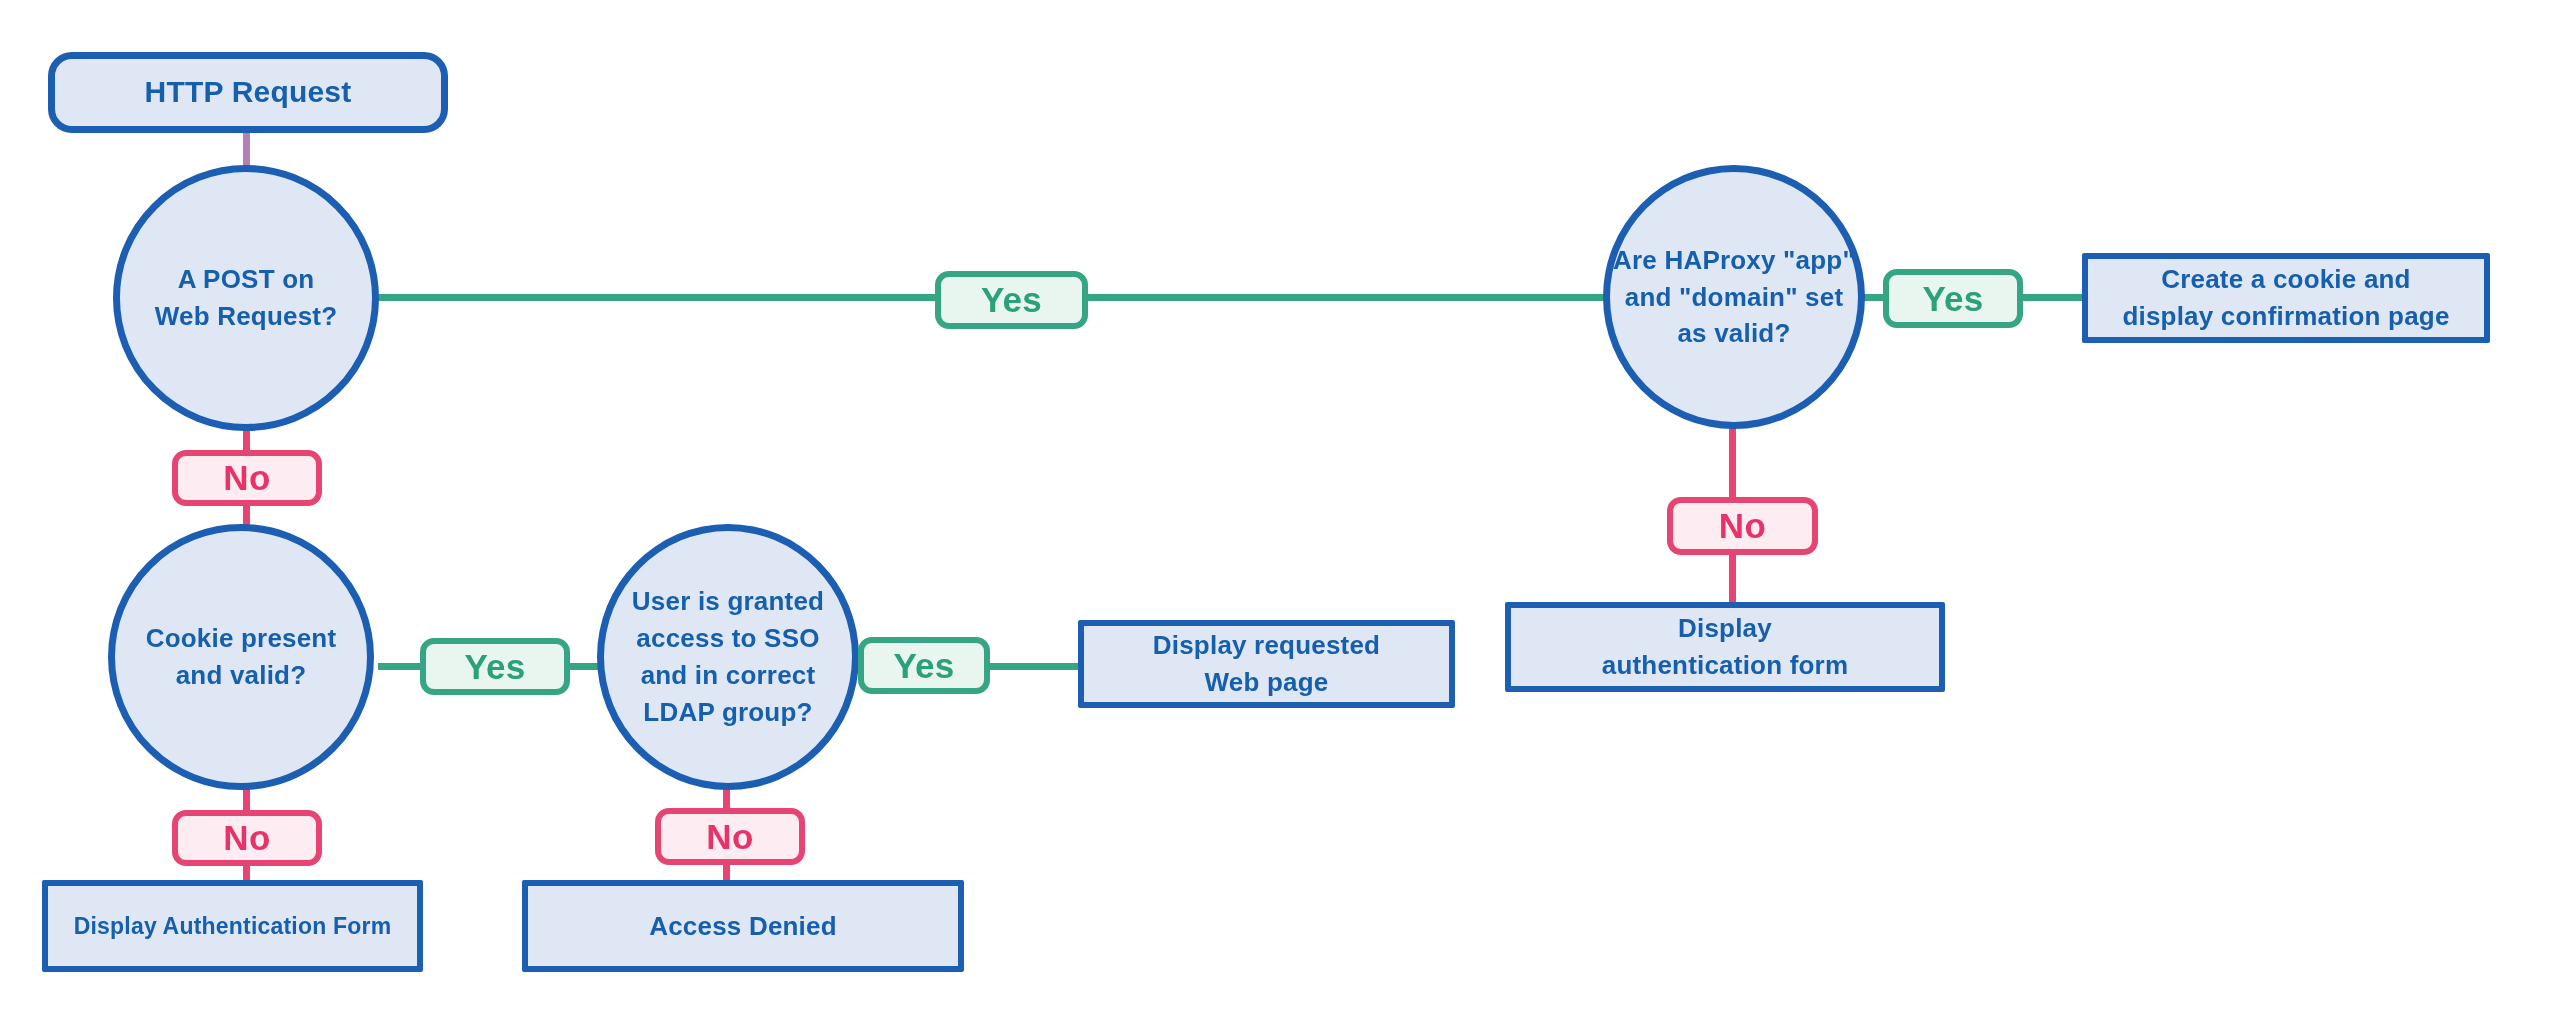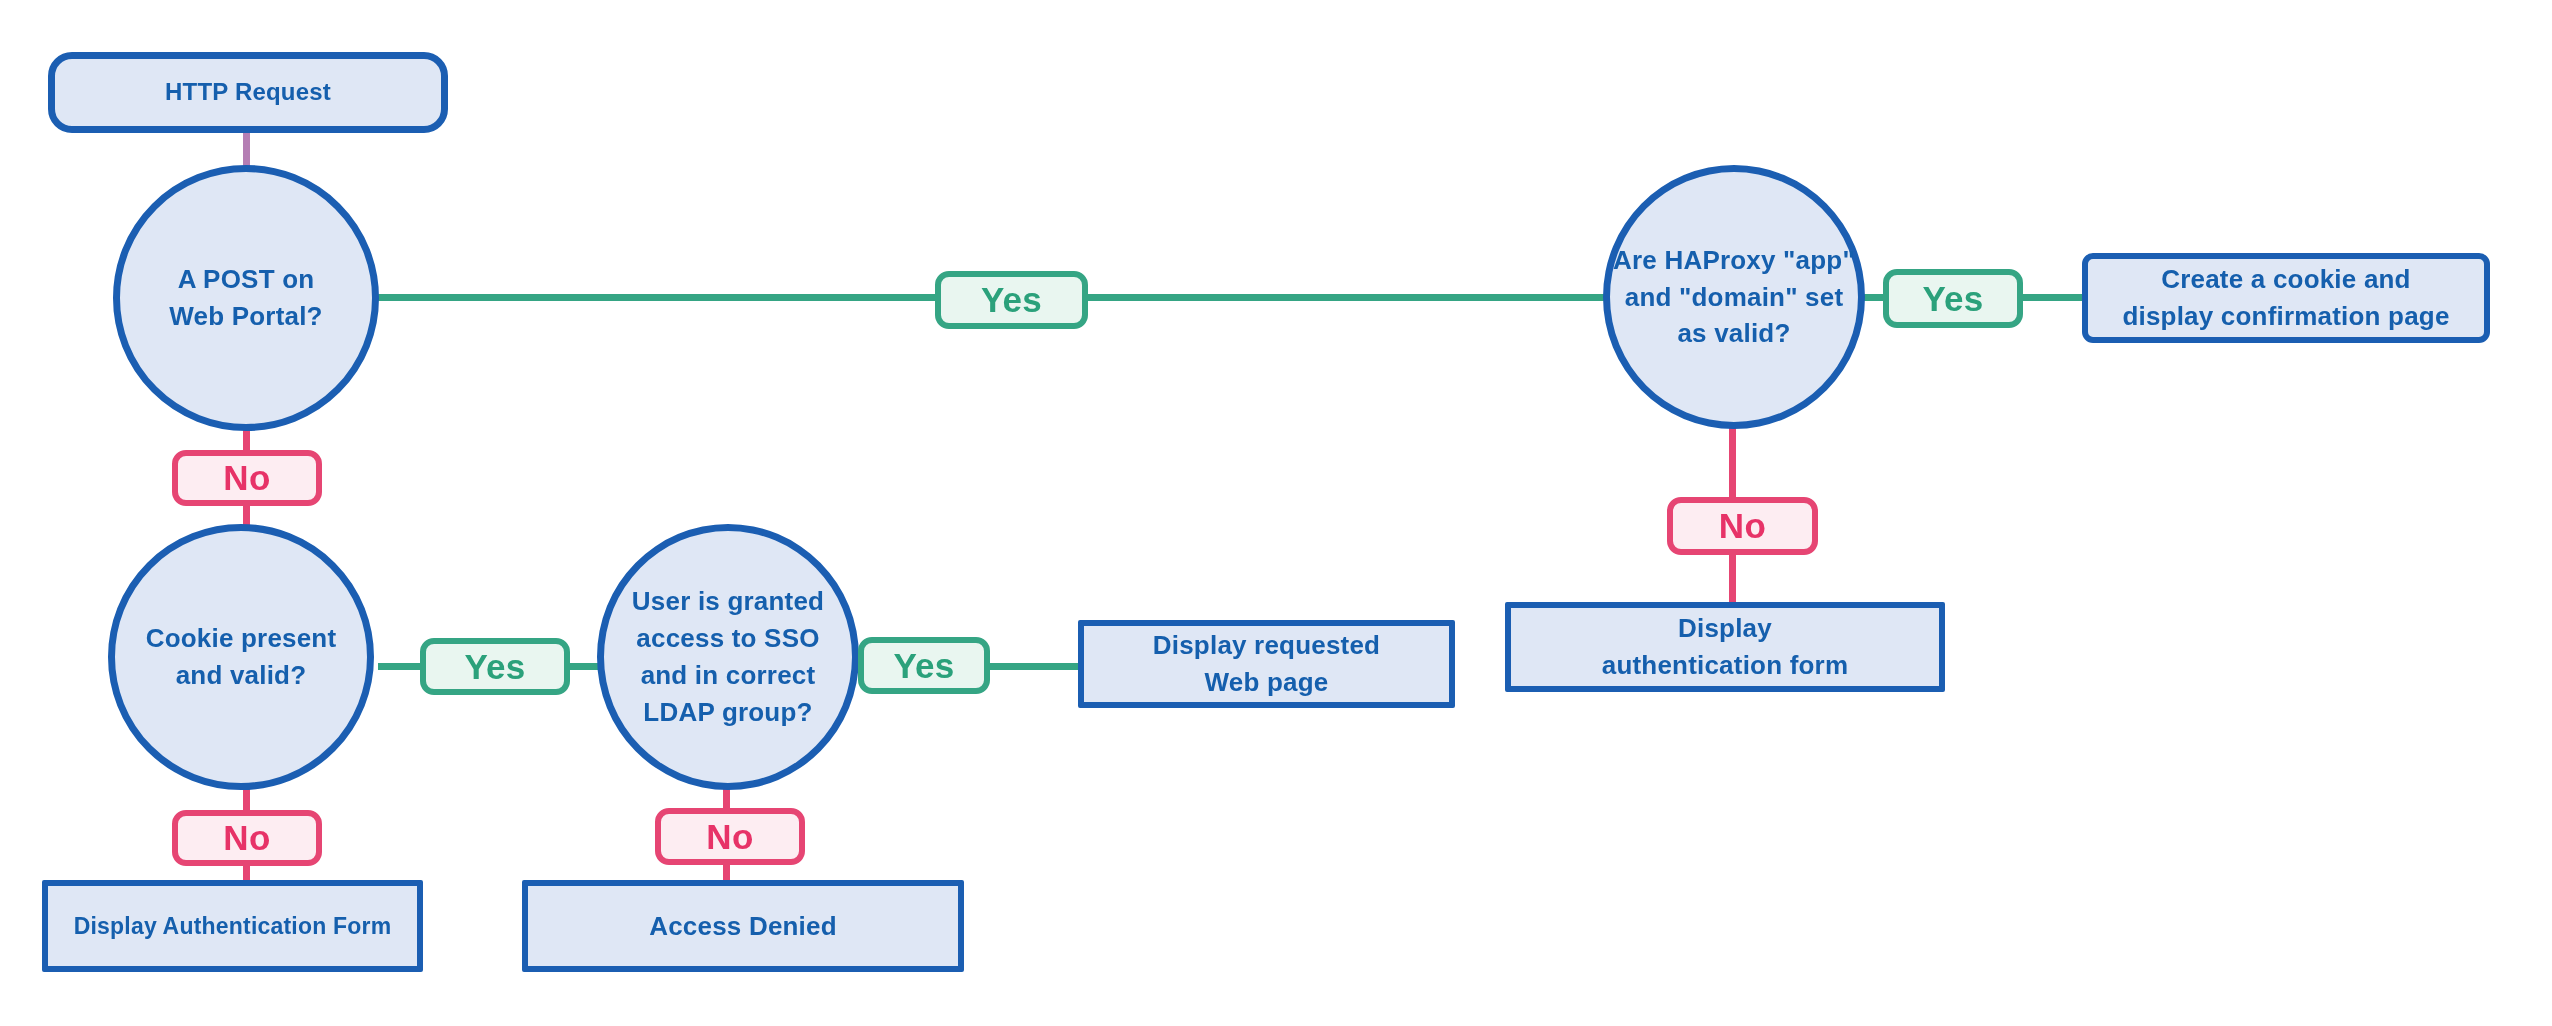--- a/index.html
+++ b/index.html
@@ -45,21 +45,21 @@
     font-weight:bold;
   }
   .node.circle{border-radius:50%;}
   .node.rounded{border-radius:24px;}
   .node.box{border-radius:2px;border-width:6px;}
   .label{
     white-space:pre-line;
     line-height:1.42;
     letter-spacing:0.2px;
   }
-  .fs-start{font-size:24px;}
+  .fs-start{font-size:30px;}
   .fs-circle{font-size:26px;}
   .fs-box{font-size:26px;}
   .fs-small{font-size:23px;}
   .badge{
     position:absolute;
     z-index:3;
     display:flex;
     align-items:center;
     justify-content:center;
     box-sizing:border-box;
@@ -95,30 +95,30 @@
   <div class="line pink" style="left:1729px;top:420px;width:7px;height:202px;"></div>
 
   <div class="line pink" style="left:723px;top:740px;width:7px;height:145px;"></div>
 
   <div class="node rounded" style="left:48px;top:52px;width:400px;height:81px;">
     <span class="label fs-start">HTTP Request</span>
   </div>
 
   <div class="node circle" style="left:113px;top:165px;width:266px;height:266px;">
     <span class="label fs-circle">A POST on
-Web Portal?</span>
+Web Request?</span>
   </div>
 
   <div class="node circle" style="left:1603px;top:165px;width:262px;height:264px;">
     <span class="label fs-circle">Are HAProxy "app"
 and "domain" set
 as valid?</span>
   </div>
 
-  <div class="node box" style="left:2082px;top:253px;width:408px;height:90px;border-radius:11px;">
+  <div class="node box" style="left:2082px;top:253px;width:408px;height:90px;">
     <span class="label fs-box">Create a cookie and
 display confirmation page</span>
   </div>
 
   <div class="node circle" style="left:108px;top:524px;width:266px;height:266px;">
     <span class="label fs-circle">Cookie present
 and valid?</span>
   </div>
 
   <div class="node box" style="left:1078px;top:620px;width:377px;height:88px;">

